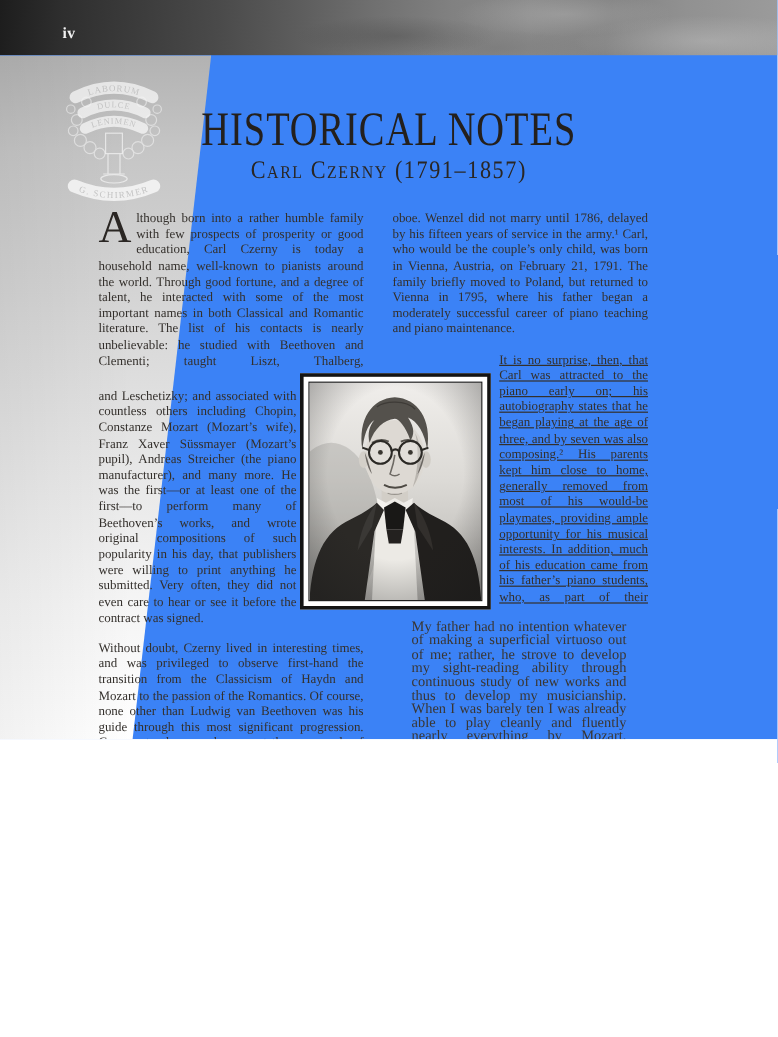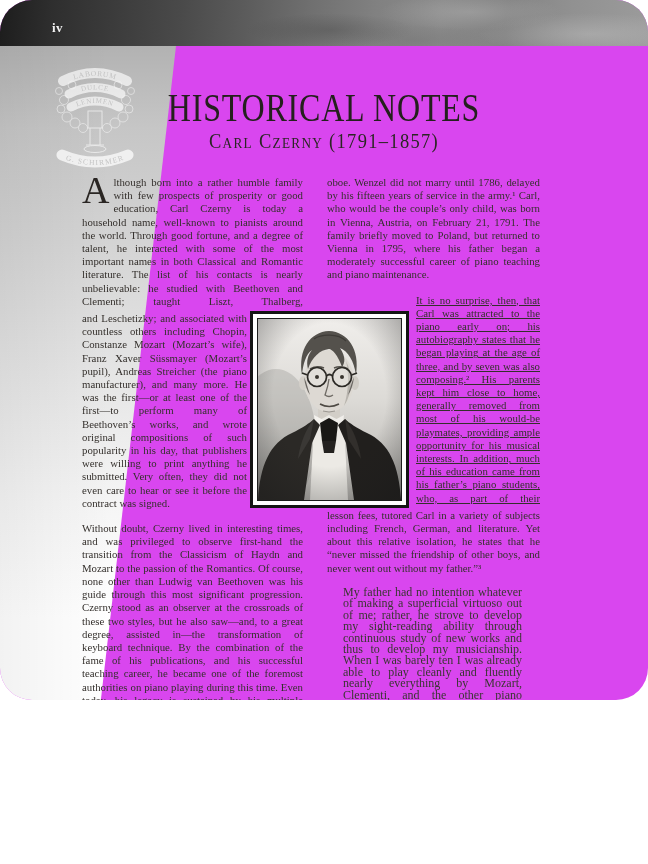--- a/index.html
+++ b/index.html
@@ -1,18 +1,18 @@
 <!DOCTYPE html>
 <html><head>
 <meta charset="utf-8">
 <style>
   html,body{margin:0;padding:0;background:#ffffff;}
   .page{
-    position:relative;width:648px;height:700px;overflow:hidden;background:#d946ef;
-    font-family:"Liberation Serif","DejaVu Serif",serif;color:#34302c;border-radius:32px;
+    position:relative;width:648px;height:616px;overflow:hidden;background:#3b82f6;
+    font-family:"Liberation Serif","DejaVu Serif",serif;color:#34302c;
   }
   
   .band{
     position:absolute;left:0;top:0;width:648px;height:46px;
     background:
       radial-gradient(ellipse 130px 26px at 470px 12px, rgba(190,190,190,.35), rgba(190,190,190,0) 70%),
       radial-gradient(ellipse 160px 30px at 590px 34px, rgba(205,205,205,.35), rgba(205,205,205,0) 70%),
       radial-gradient(ellipse 120px 24px at 330px 30px, rgba(60,60,60,.30), rgba(60,60,60,0) 70%),
       radial-gradient(ellipse 110px 22px at 415px 40px, rgba(110,110,110,.35), rgba(110,110,110,0) 70%),
       linear-gradient(93deg,#1d1d1d 0%,#2e2e2e 8%,#3c3c3c 18%,#4a4a4a 28%,#5c5c5c 38%,#707070 48%,#818181 58%,#8a8a8a 68%,#838383 78%,#919191 88%,#9b9b9b 100%);
@@ -40,21 +40,21 @@
     font-size:21px;font-weight:normal;font-variant:small-caps;letter-spacing:1.5px;white-space:nowrap;
     transform:scaleX(.88);transform-origin:50% 50%;color:#2a2623;
   }
   .col{position:absolute;top:176px;}
   .col-left{left:82px;width:221px;}
   .col-right{left:327px;width:213px;}
   .body{
     margin:0 0 12px 0;font-size:10.8px;line-height:13.2px;text-align:justify;color:#34302c;
   }
   .seg-start{margin-bottom:0;text-align-last:justify;-moz-text-align-last:justify;}
-  .seg-cont{margin-top:4px;}
+  .seg-cont{margin-top:16px;}
   .narrow-right{margin-right:56px;}   
   .narrow-left{margin-left:89px;text-align-last:justify;-moz-text-align-last:justify;margin-bottom:0;text-decoration:underline;} 
   .dropcap{
     float:left;font-size:38px;line-height:27px;padding:1px 4px 0 0;color:#2a2623;
   }
   .quote{
     margin:12px 18px 0 16px;font-size:12px;line-height:11.4px;text-align:justify;color:#3a3632;
   }
   
   .portrait{
@@ -130,21 +130,20 @@
   <div class="col col-left">
     <p class="body seg-start"><span class="dropcap">A</span><span>lthough born into a rather humble family with few prospects of prosperity or good education, Carl Czerny is today a household name, well-known to pianists around the world. Through good fortune, and a degree of talent, he interacted with some of the most important names in both Classical and Romantic literature. The list of his contacts is nearly unbelievable: he studied with Beethoven and Clementi; taught Liszt, Thalberg,</span></p>
     <p class="body seg-cont narrow-right">and Leschetizky; and associated with countless others including Chopin, Constanze Mozart (Mozart’s wife), Franz Xaver Süssmayer (Mozart’s pupil), Andreas Streicher (the piano manufacturer), and many more. He was the first—or at least one of the first—to perform many of Beethoven’s works, and wrote original compositions of such popularity in his day, that publishers were willing to print anything he submitted. Very often, they did not even care to hear or see it before the contract was signed.</p>
     <p class="body">Without doubt, Czerny lived in interesting times, and was privileged to observe first-hand the transition from the Classicism of Haydn and Mozart to the passion of the Romantics. Of course, none other than Ludwig van Beethoven was his guide through this most significant progression. Czerny stood as an observer at the crossroads of these two styles, but he also saw—and, to a great degree, assisted in—the transformation of keyboard technique. By the combination of the fame of his publications, and his successful teaching career, he became one of the foremost authorities on piano playing during this time. Even today, his legacy is sustained by his multiple collections of exercises and pedagogical works. Though his life is primarily summarized by these, a thorough study would reveal a man of many skills and interests.</p>
     <p class="body">Czerny’s grandfather had been a violinist, and his father, Wenzel Czerny (1750–1306), played several instruments, including piano, organ, and</p>
   </div>
 
   <div class="col col-right">
     <p class="body">oboe. Wenzel did not marry until 1786, delayed by his fifteen years of service in the army.¹ Carl, who would be the couple’s only child, was born in Vienna, Austria, on February 21, 1791. The family briefly moved to Poland, but returned to Vienna in 1795, where his father began a moderately successful career of piano teaching and piano maintenance.</p>
     <p class="body narrow-left">It is no surprise, then, that Carl was attracted to the piano early on; his autobiography states that he began playing at the age of three, and by seven was also composing.² His parents kept him close to home, generally removed from most of his would-be playmates, providing ample opportunity for his musical interests. In addition, much of his education came from his father’s piano students, who, as part of their</p>
-    <p class="body seg-cont">lesson fees, tutored Carl in a variety of subjects including French, German, and literature. Yet about this relative isolation, he states that he “never missed the friendship of other boys, and never went out without my father.”³</p>
     <p class="quote">My father had no intention whatever of making a superficial virtuoso out of me; rather, he strove to develop my sight-reading ability through continuous study of new works and thus to develop my musicianship. When I was barely ten I was already able to play cleanly and fluently nearly everything by Mozart, Clementi, and the other piano composers of the time; owing to my excellent musical memory I mostly performed without the music. Whatever money my father could set aside from the scant pay for his lessons was spent on music for me…⁴</p>
   </div>
 
   <div class="portrait">
     <div class="portrait-inner">
       <svg viewBox="0 0 143 181" preserveAspectRatio="none" aria-hidden="true">
         <defs>
           <linearGradient id="pbg" x1="0" y1="0" x2="0" y2="1">
             <stop offset="0" stop-color="#f0eeeb"></stop>
             <stop offset=".45" stop-color="#dcdad6"></stop>

